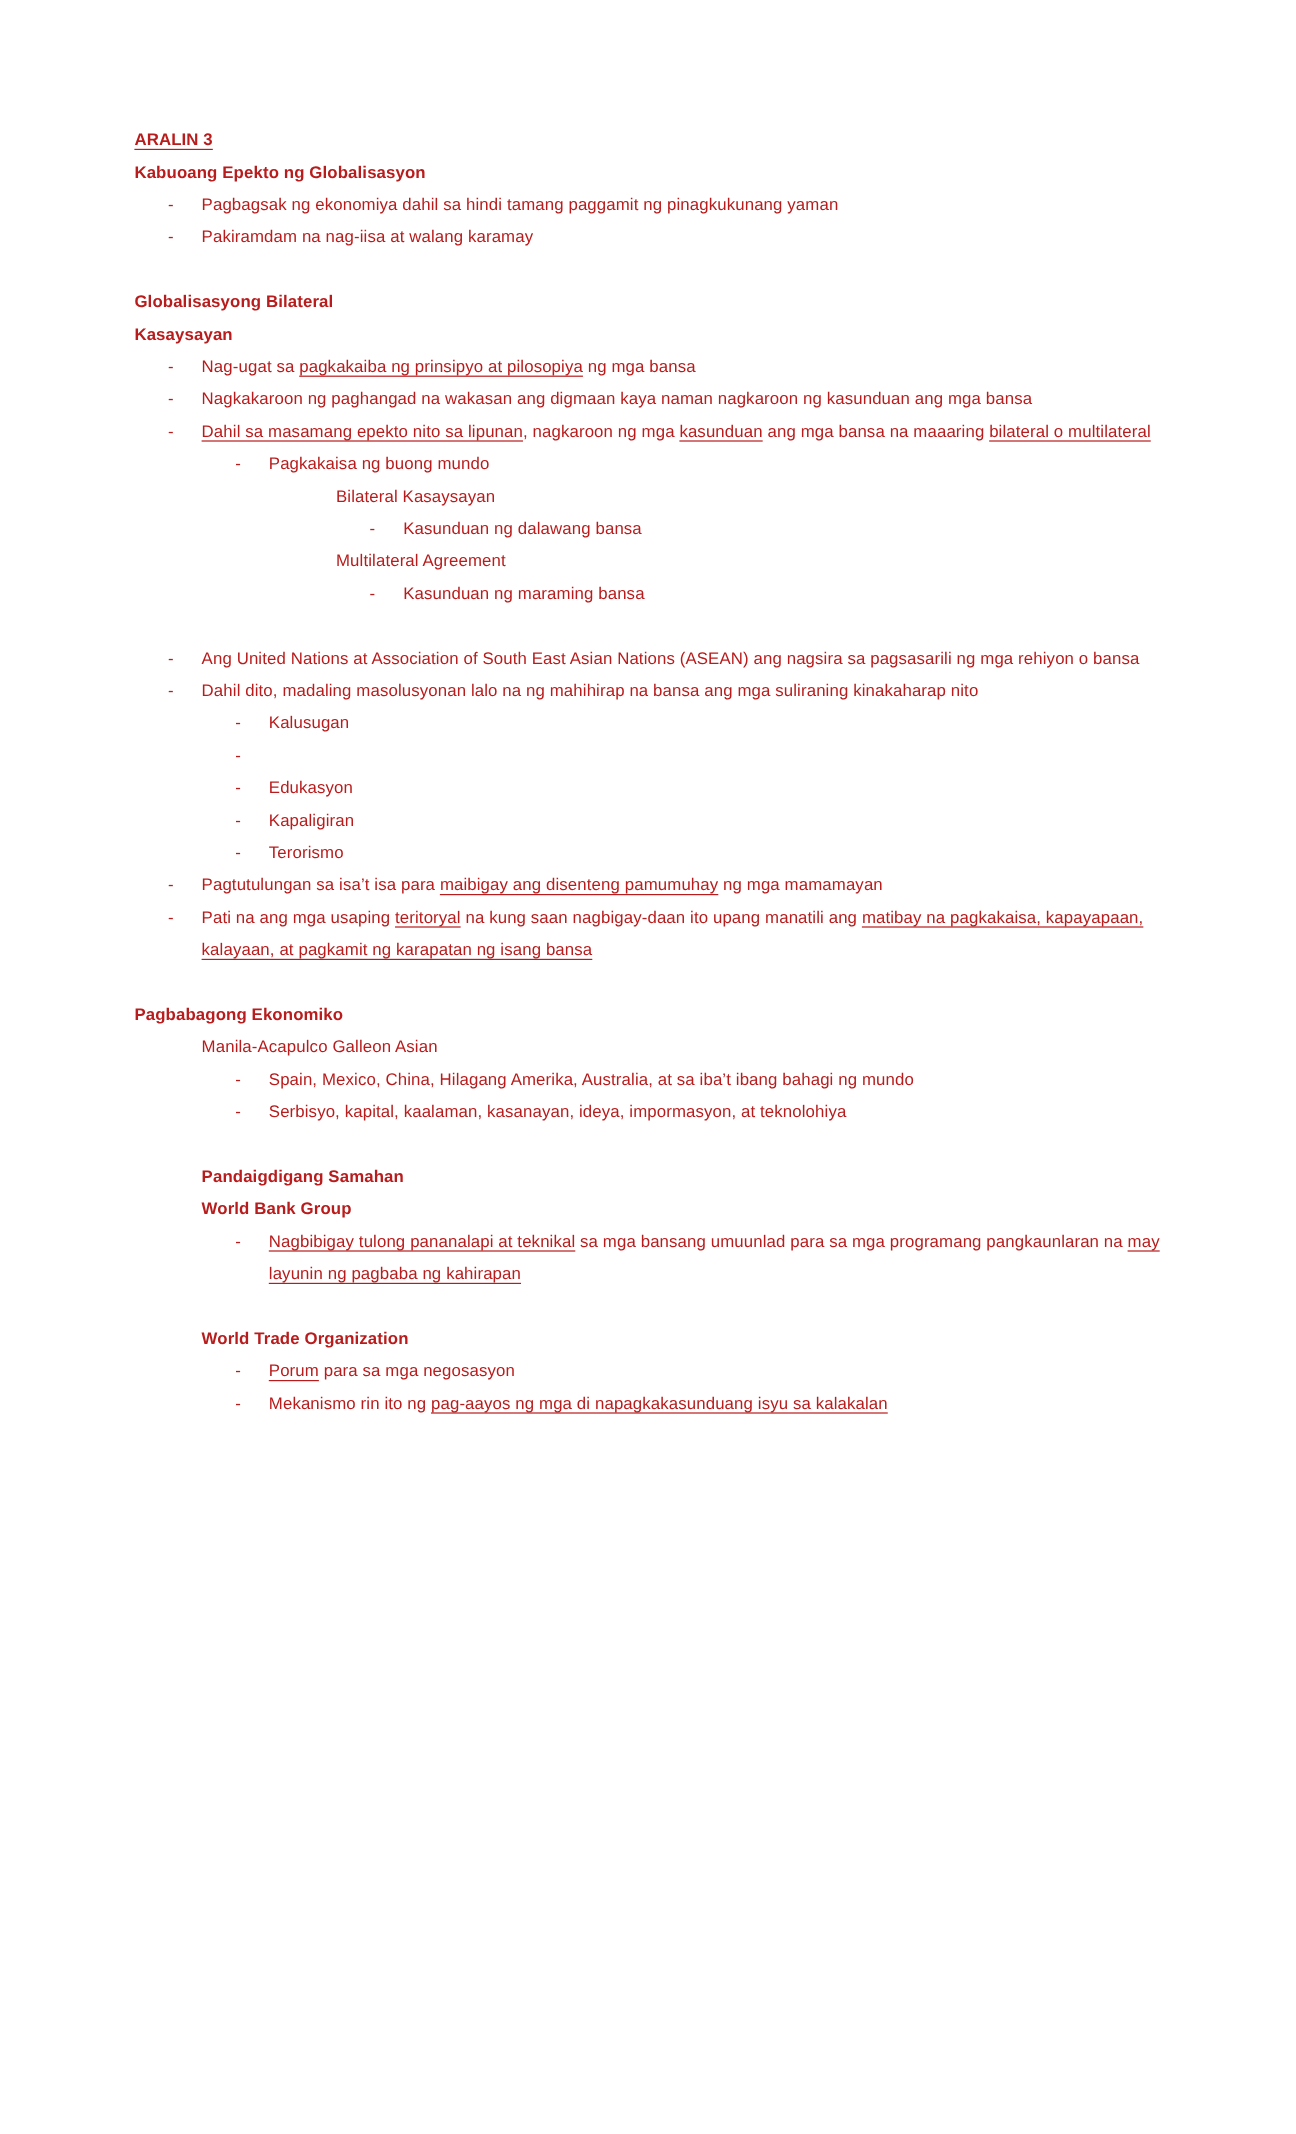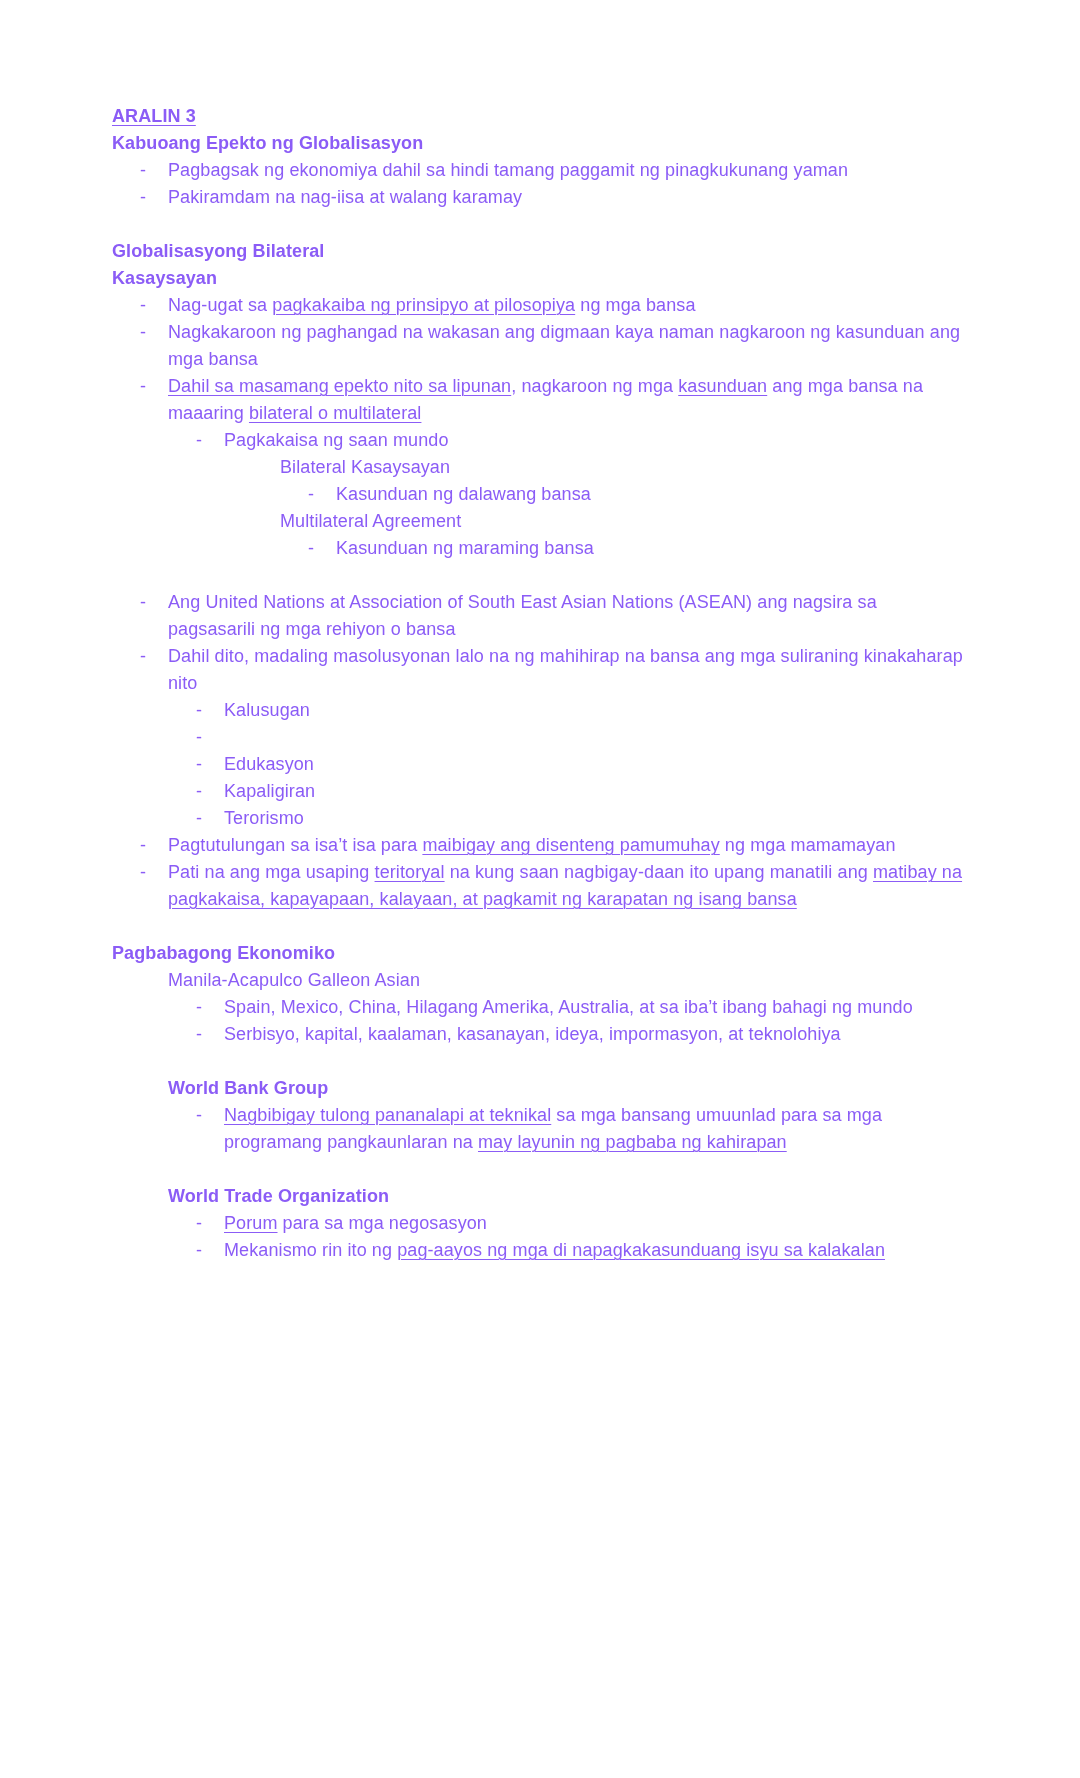--- a/index.html
+++ b/index.html
@@ -10,23 +10,23 @@
     background: #ffffff;
     font-family: "Liberation Sans", "DejaVu Sans", sans-serif;
   }
   .page {
     width: 1080px;
     min-height: 1778px;
     background: #ffffff;
     padding: 103px 112px 60px 112px;
   }
   .doc {
-    font-size: 18px;
+    font-size: 14px;
     line-height: 27px;
-    color: #8b5cf6;
+    color: #b91c1c;
     letter-spacing: 0.1px;
   }
   .block { display: flex; }
   .indent-0 { padding-left: 0; }
   .indent-1 { padding-left: 56px; }
   .indent-2 { padding-left: 112px; }
   .indent-3 { padding-left: 168px; }
   .indent-4 { padding-left: 224px; }
   .dash {
     flex: 0 0 28px;
@@ -70,21 +70,21 @@
       <div class="block indent-1">
         <span class="dash">-</span>
         <div class="content"><span class="">Nagkakaroon ng paghangad na wakasan ang digmaan kaya naman nagkaroon ng kasunduan ang mga bansa</span></div>
       </div>
       <div class="block indent-1">
         <span class="dash">-</span>
         <div class="content"><span class="u">Dahil sa masamang epekto nito sa lipunan</span><span class="">, nagkaroon ng mga </span><span class="u">kasunduan</span><span class=""> ang mga bansa na maaaring </span><span class="u">bilateral o multilateral</span></div>
       </div>
       <div class="block indent-2">
         <span class="dash">-</span>
-        <div class="content"><span class="">Pagkakaisa ng saan mundo</span></div>
+        <div class="content"><span class="">Pagkakaisa ng buong mundo</span></div>
       </div>
       <div class="block indent-3">
         <div class="content"><span class="">Bilateral Kasaysayan</span></div>
       </div>
       <div class="block indent-4">
         <span class="dash">-</span>
         <div class="content"><span class="">Kasunduan ng dalawang bansa</span></div>
       </div>
       <div class="block indent-3">
         <div class="content"><span class="">Multilateral Agreement</span></div>
@@ -139,20 +139,23 @@
       <div class="block indent-2">
         <span class="dash">-</span>
         <div class="content"><span class="">Spain, Mexico, China, Hilagang Amerika, Australia, at sa iba’t ibang bahagi ng mundo</span></div>
       </div>
       <div class="block indent-2">
         <span class="dash">-</span>
         <div class="content"><span class="">Serbisyo, kapital, kaalaman, kasanayan, ideya, impormasyon, at teknolohiya</span></div>
       </div>
       <div class="spacer"></div>
       <div class="block indent-1 bold">
+        <div class="content"><span class="">Pandaigdigang Samahan</span></div>
+      </div>
+      <div class="block indent-1 bold">
         <div class="content"><span class="">World Bank Group</span></div>
       </div>
       <div class="block indent-2">
         <span class="dash">-</span>
         <div class="content"><span class="u">Nagbibigay tulong pananalapi at teknikal</span><span class=""> sa mga bansang umuunlad para sa mga programang pangkaunlaran na </span><span class="u">may layunin ng pagbaba ng kahirapan</span></div>
       </div>
       <div class="spacer"></div>
       <div class="block indent-1 bold">
         <div class="content"><span class="">World Trade Organization</span></div>
       </div>

